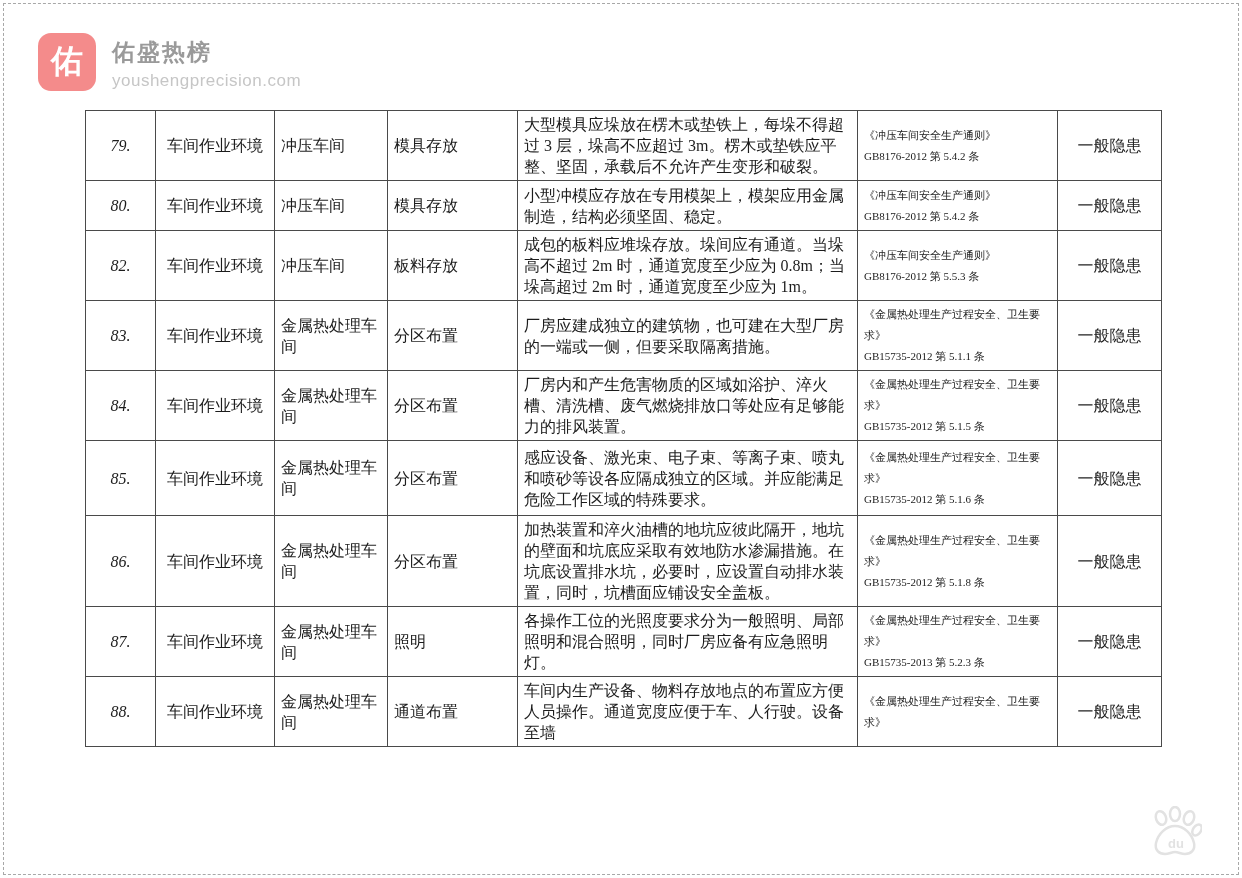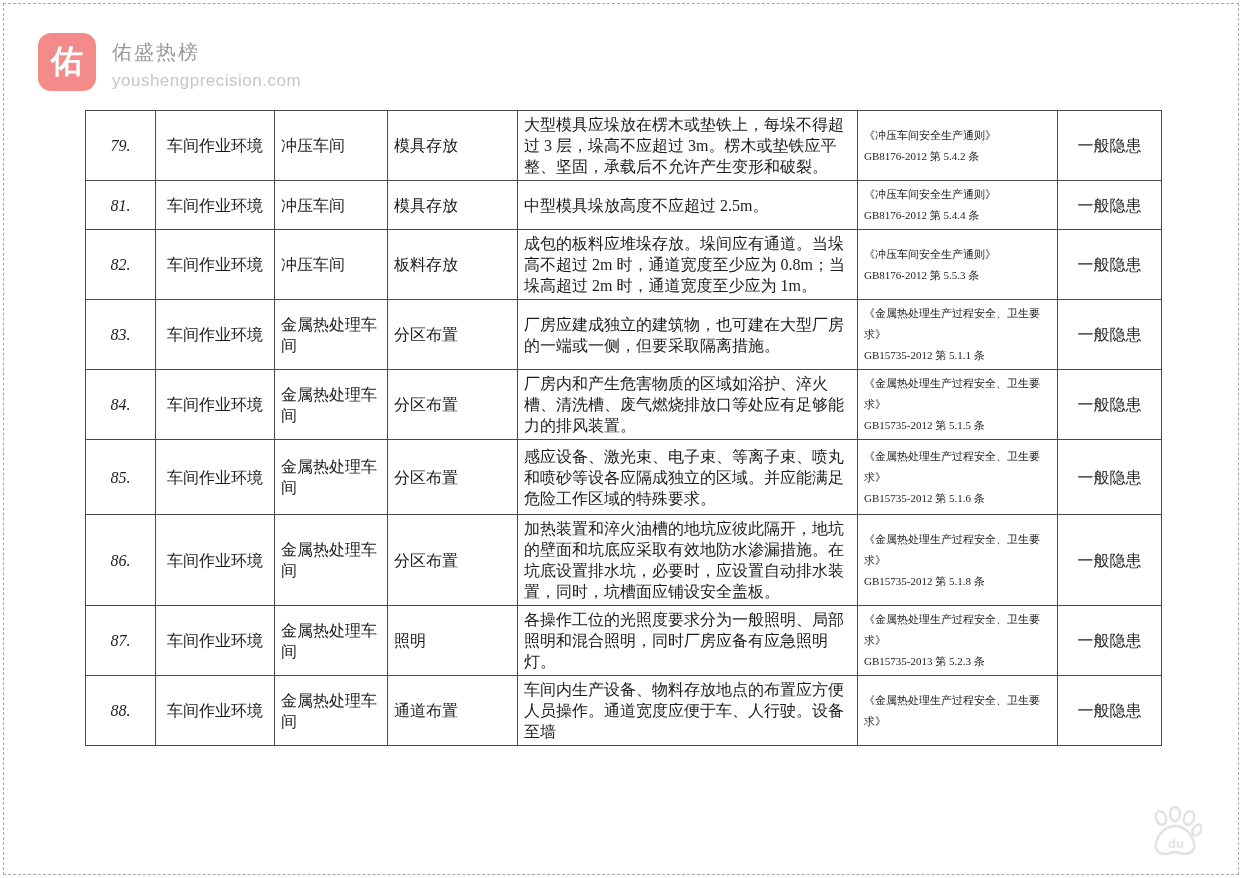--- a/index.html
+++ b/index.html
@@ -10,21 +10,21 @@
   }
   .page-border{position:absolute;inset:3px;border:1.5px dashed #a8a8a8;pointer-events:none;}
 
   
   .brand{position:absolute;left:38px;top:33px;display:flex;align-items:flex-start;}
   .logo-box{
     width:58px;height:58px;border-radius:13px;display:flex;align-items:center;justify-content:center;
     font-family:"Liberation Sans","DejaVu Sans",sans-serif;font-weight:bold;font-size:32px;color:#ffffff;
   }
   .brand-text{margin-left:16px;padding-top:2px;font-family:"Liberation Sans","DejaVu Sans",sans-serif;}
-  .brand-title{font-size:20px;font-weight:normal;letter-spacing:2px;line-height:34px;}
+  .brand-title{font-size:23px;font-weight:bold;letter-spacing:2px;line-height:34px;}
   .brand-sub{font-size:17px;letter-spacing:0.5px;margin-top:2px;}
 
   
   table.checklist{
     position:absolute;left:85px;top:110px;border-collapse:collapse;table-layout:fixed;
     width:1076px;font-size:16px;line-height:21px;
   }
   table.checklist td{
     border:1px solid #4a4a4a;padding:3px 6px;vertical-align:middle;overflow:hidden;
     word-break:break-all;
@@ -74,29 +74,29 @@
     <td class="c-area">车间作业环境</td>
     <td class="c-shop">冲压车间</td>
     <td class="c-item">模具存放</td>
     <td class="c-content">大型模具应垛放在楞木或垫铁上，每垛不得超过 3 层，垛高不应超过 3m。楞木或垫铁应平整、坚固，承载后不允许产生变形和破裂。</td>
     <td class="c-basis">
       <div>《冲压车间安全生产通则》</div>
       <div>GB8176-2012 第 5.4.2 条</div>
     </td>
     <td class="c-level">一般隐患</td>
   </tr>
-      <tr style="height: 49px;">
-    <td class="c-no">81.</td>
+      <tr style="height: 50px;">
+    <td class="c-no">80.</td>
     <td class="c-area">车间作业环境</td>
     <td class="c-shop">冲压车间</td>
     <td class="c-item">模具存放</td>
-    <td class="c-content">中型模具垛放高度不应超过 2.5m。</td>
+    <td class="c-content">小型冲模应存放在专用模架上，模架应用金属制造，结构必须坚固、稳定。</td>
     <td class="c-basis">
       <div>《冲压车间安全生产通则》</div>
-      <div>GB8176-2012 第 5.4.4 条</div>
+      <div>GB8176-2012 第 5.4.2 条</div>
     </td>
     <td class="c-level">一般隐患</td>
   </tr>
       <tr style="height: 70px;">
     <td class="c-no">82.</td>
     <td class="c-area">车间作业环境</td>
     <td class="c-shop">冲压车间</td>
     <td class="c-item">板料存放</td>
     <td class="c-content">成包的板料应堆垛存放。垛间应有通道。当垛高不超过 2m 时，通道宽度至少应为 0.8m；当垛高超过 2m 时，通道宽度至少应为 1m。</td>
     <td class="c-basis">

